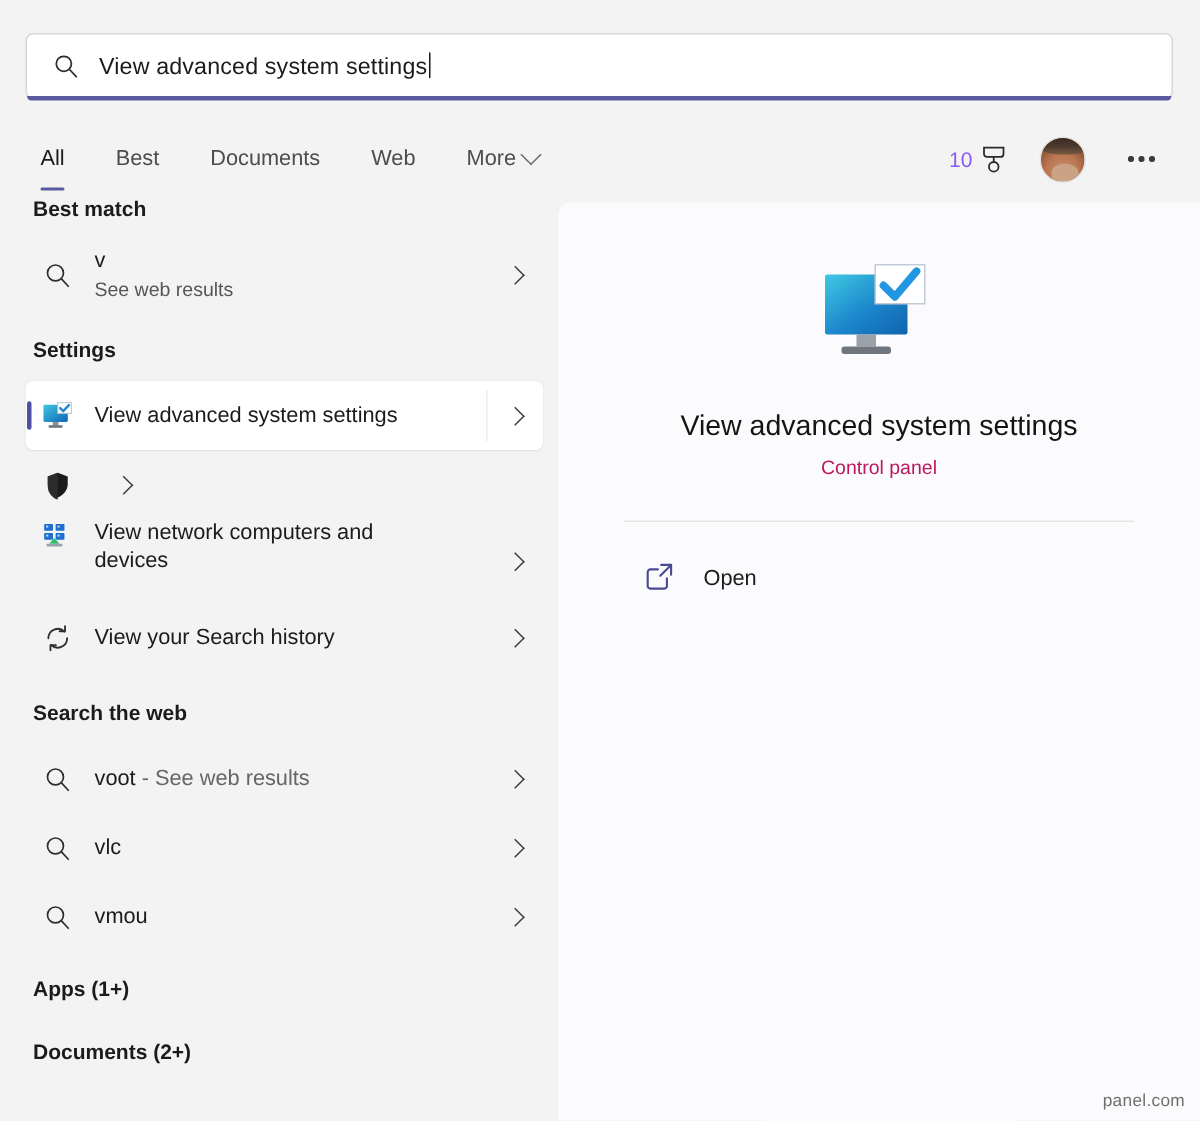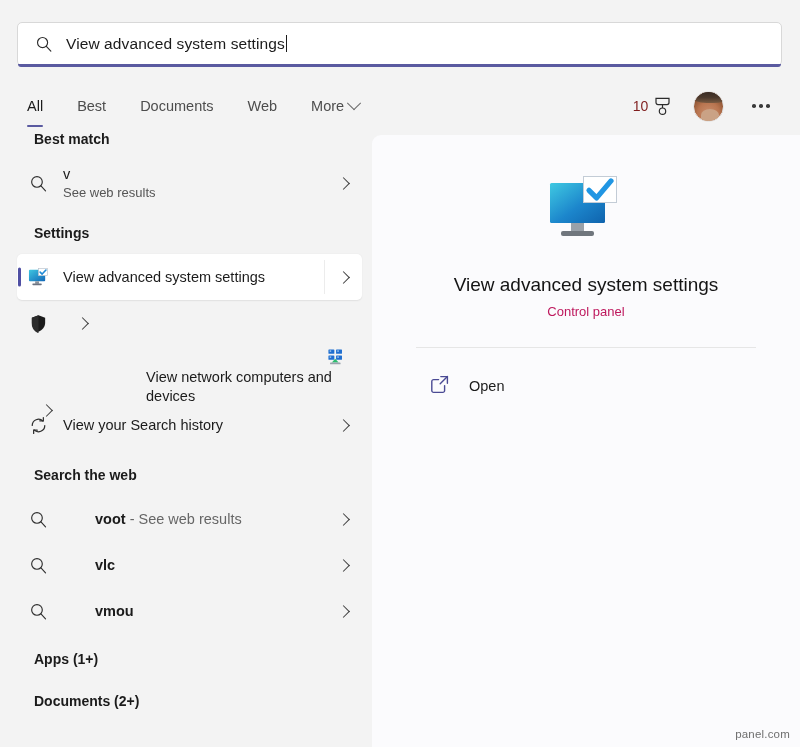--- a/index.html
+++ b/index.html
@@ -122,21 +122,21 @@
     gap: 0;
   }
   .rewards {
     display: flex;
     align-items: center;
     gap: 6px;
     margin-right: 22px;
   }
   .rewards-count {
     font-size: 14px;
-    color: #7f1d1d;
+    color: #8b5cf6;
   }
   .avatar {
     width: 31px;
     height: 31px;
     border-radius: 50%;
     overflow: hidden;
     background: radial-gradient(circle at 50% 74%, #c98e6d 0%, #b97550 42%, #8d5433 70%, #6b3d26 100%);
     position: relative;
     margin-right: 22px;
     border: 1px solid #e3e3e3;
@@ -195,40 +195,40 @@
     background: #fbfbfd;
     border-top-left-radius: 9px;
   }
 
   
   .section-head {
     font-size: 14px;
     font-weight: bold;
     color: #1b1b1b;
     margin: 0;
-    padding: 0 0 0 34px;
+    padding: 0 0 0 22px;
     line-height: 18px;
   }
 
   
   .row {
     position: relative;
     display: flex;
     align-items: center;
     height: 46px;
     margin: 0 10px 0 17px;
     border-radius: 5px;
     padding-left: 10px;
     box-sizing: border-box;
   }
   .row.selected {
     background: #ffffff;
     box-shadow: 0 0.5px 1.5px rgba(0,0,0,0.08);
   }
-  .row.tall { height: 56px; align-items: flex-end; flex-direction: column; }
+  .row.tall { height: 56px; align-items: flex-start; }
   .row .accent {
     position: absolute;
     left: 1px;
     top: 50%;
     transform: translateY(-50%);
     width: 3px;
     height: 19px;
     border-radius: 2px;
     background: #4f4fa3;
   }
@@ -278,21 +278,21 @@
     width: 1px;
     background: #ececec;
   }
   .chev {
     width: 8px;
     height: 8px;
     border-right: 1.4px solid #3c3c3c;
     border-top: 1.4px solid #3c3c3c;
     transform: rotate(45deg);
   }
-  .web-strong { font-weight: bold; margin-left: 32px; }
+  .web-strong { font-weight: normal; }
   .web-rest { color: #666666; }
 
   
   .preview {
     display: flex;
     flex-direction: column;
     align-items: center;
     padding-top: 40px;
   }
   .preview-icon {

